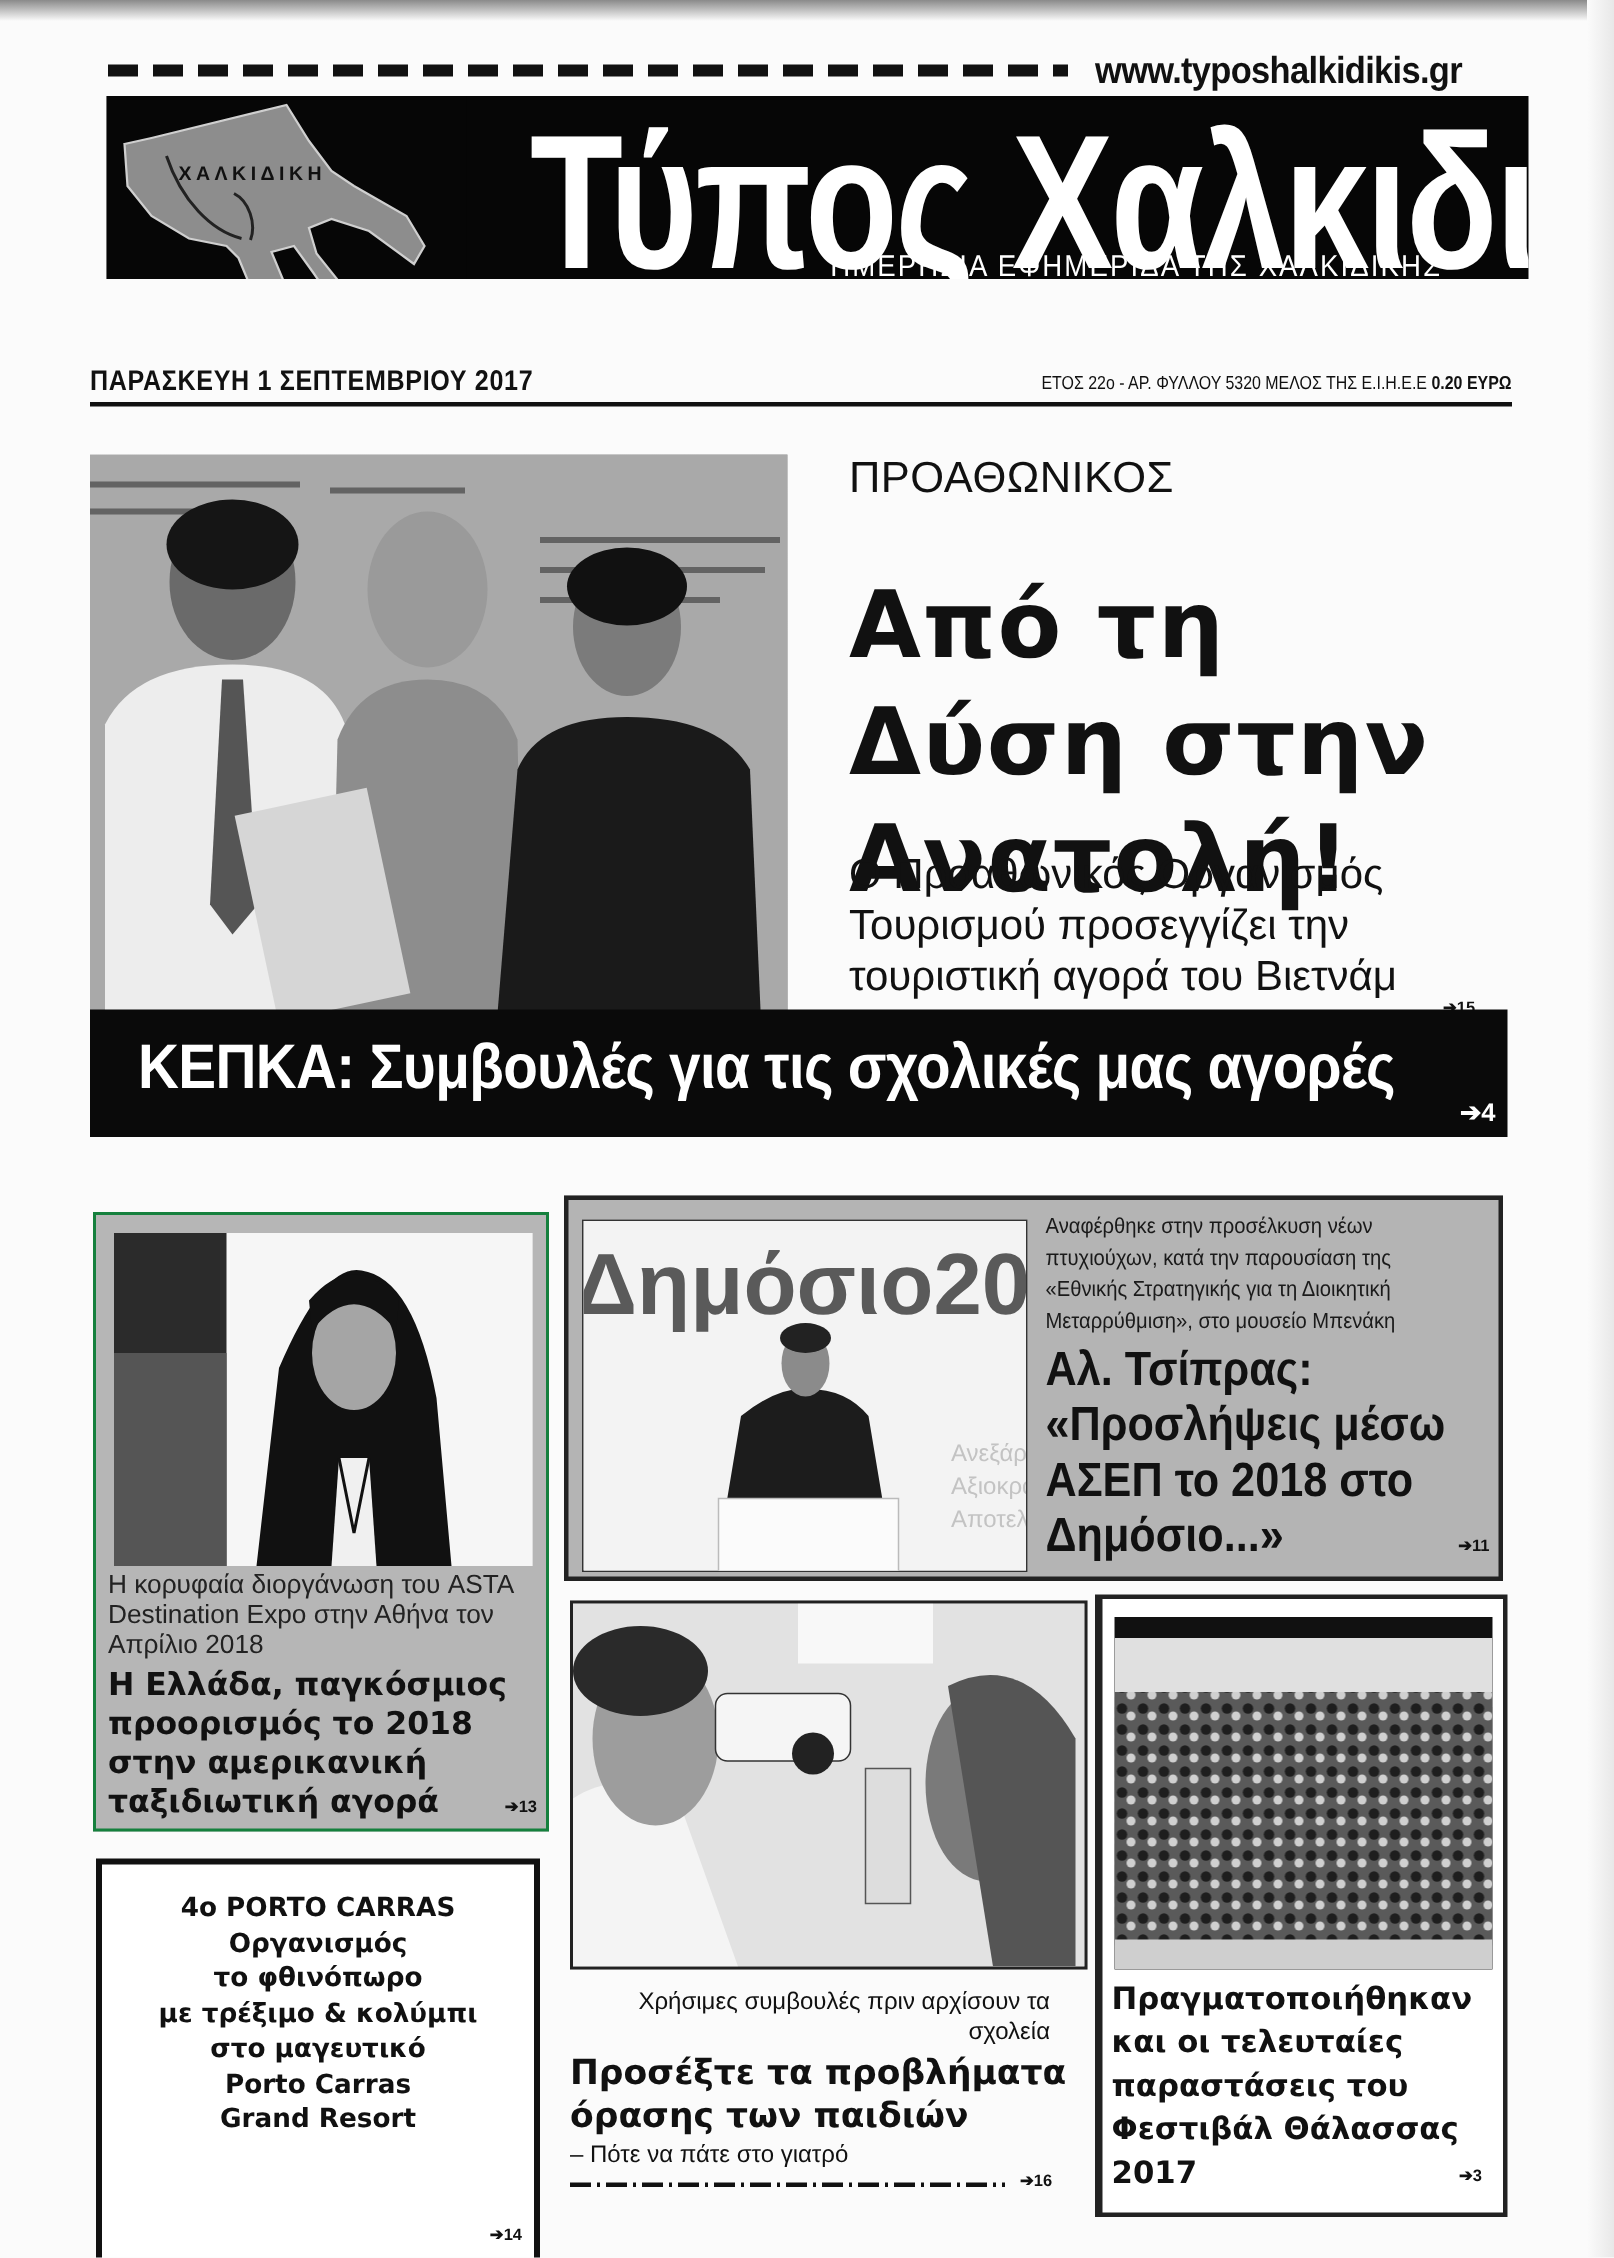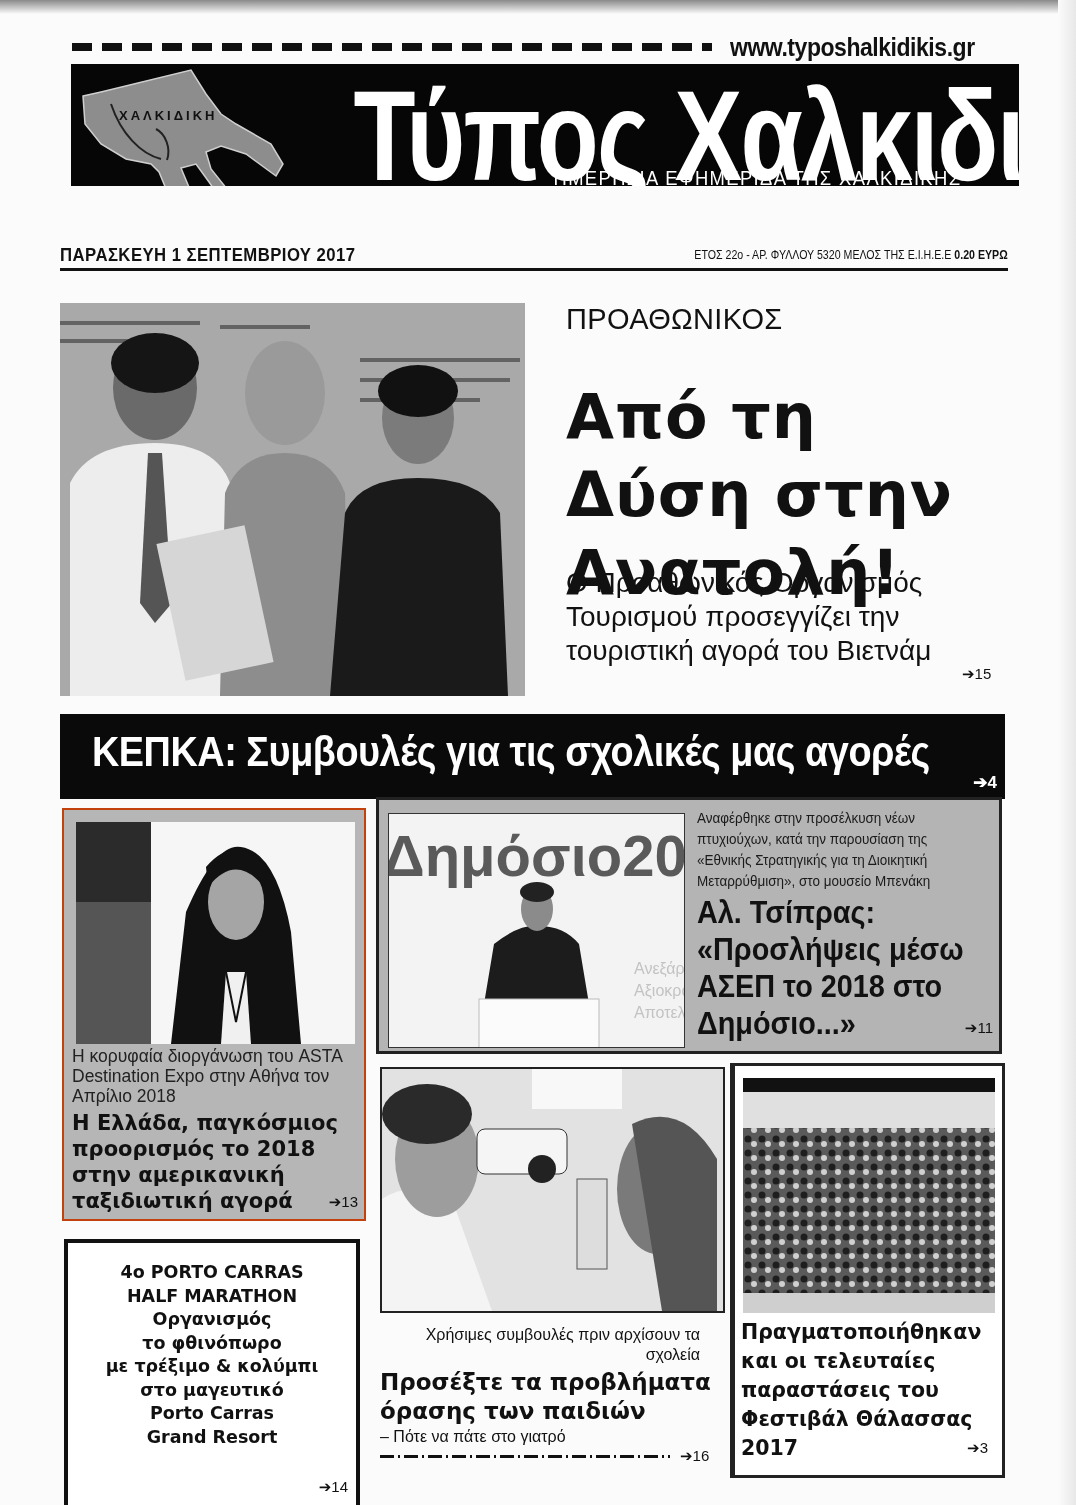--- a/index.html
+++ b/index.html
@@ -35,32 +35,32 @@
   .issue-text b { font-weight: 700; }
   .rule { position: absolute; left: 60px; top: 268px; width: 948px; height: 3px; background: #111; }
 
   
   .lead-photo { position: absolute; left: 60px; top: 303px; width: 465px; height: 393px;
     background: linear-gradient(135deg, #bdbdbd, #8e8e8e 60%, #707070); overflow: hidden; }
   .lead-kicker { position: absolute; left: 566px; top: 302px; font-size: 29px; line-height: 34px; letter-spacing: 0.3px; }
   .lead-headline { position: absolute; left: 566px; top: 378px; width: 440px; font-family: "DejaVu Sans", sans-serif;
     font-weight: 700; font-size: 62px; line-height: 78px; letter-spacing: 1px; }
   .lead-deck { position: absolute; left: 566px; top: 566px; width: 430px; font-size: 28px; line-height: 34px; }
-  .page-ref { font-weight: 400; font-size: 15px; white-space: nowrap; text-align: center; }
+  .page-ref { font-weight: 700; font-size: 11px; white-space: nowrap; text-align: center; }
   .lead-ref { position: absolute; left: 962px; top: 665px; }
 
   
-  .banner { position: absolute; left: 60px; top: 714px; width: 945px; height: 85px; background: #0a0a0a; color: #fff; }
+  .banner { position: absolute; left: 60px; top: 673px; width: 945px; height: 85px; background: #0a0a0a; color: #fff; }
   .banner-text { position: absolute; left: 32px; top: 14px; font-weight: 700; font-size: 42px; letter-spacing: -0.5px;
     transform: scaleX(0.9); transform-origin: left; white-space: nowrap; }
   .banner-ref { position: absolute; right: 8px; bottom: 6px; color: #fff; font-size: 17px; font-weight: 700; }
 
   
   .expo { position: absolute; left: 62px; top: 808px; width: 304px; height: 413px; background: #b6b6b6;
-    border: 2px solid #c2410c; }
+    border: 2px solid #15803d; }
   .expo-photo { position: absolute; left: 12px; top: 12px; width: 279px; height: 222px; background: #fff; overflow: hidden; }
   .expo-kicker { position: absolute; left: 8px; top: 236px; font-size: 17.5px; line-height: 20px; color: #222; width: 290px; }
   .expo-headline { position: absolute; left: 8px; top: 300px; font-family: "DejaVu Sans", sans-serif; font-weight: 700;
     font-size: 21px; line-height: 26px; width: 290px; }
   .expo-ref { position: absolute; right: 6px; bottom: 8px; }
 
   
   .tsipras { position: absolute; left: 376px; top: 797px; width: 626px; height: 257px; background: #b4b4b4; border: 3px solid #222; }
   .tsipras-photo { position: absolute; left: 9px; top: 13px; width: 297px; height: 235px; background: #f2f2f2; border: 1px solid #333; overflow: hidden; }
   .tsipras-kicker { position: absolute; left: 318px; top: 8px; font-size: 14.5px; line-height: 21px; width: 300px; color: #1a1a1a;
@@ -249,21 +249,20 @@
       <rect x="0" y="215" width="252" height="20" fill="#cfcfcf"></rect>
     </svg>
   </div>
   <div class="festival-headline">Πραγματοποιήθηκαν και οι τελευταίες παραστάσεις του Φεστιβάλ Θάλασσας 2017</div>
   <span class="page-ref festival-ref">➔3</span>
 </div>
 
 <div class="marathon">
   <div class="marathon-text">
     <div>4ο PORTO CARRAS</div>
-    <div>HALF MARATHON</div>
     <div>Οργανισμός</div>
     <div>το φθινόπωρο</div>
     <div>με τρέξιμο &amp; κολύμπι</div>
     <div>στο μαγευτικό</div>
     <div>Porto Carras</div>
     <div>Grand Resort</div>
   </div>
   <span class="page-ref marathon-ref">➔14</span>
 </div>
 

